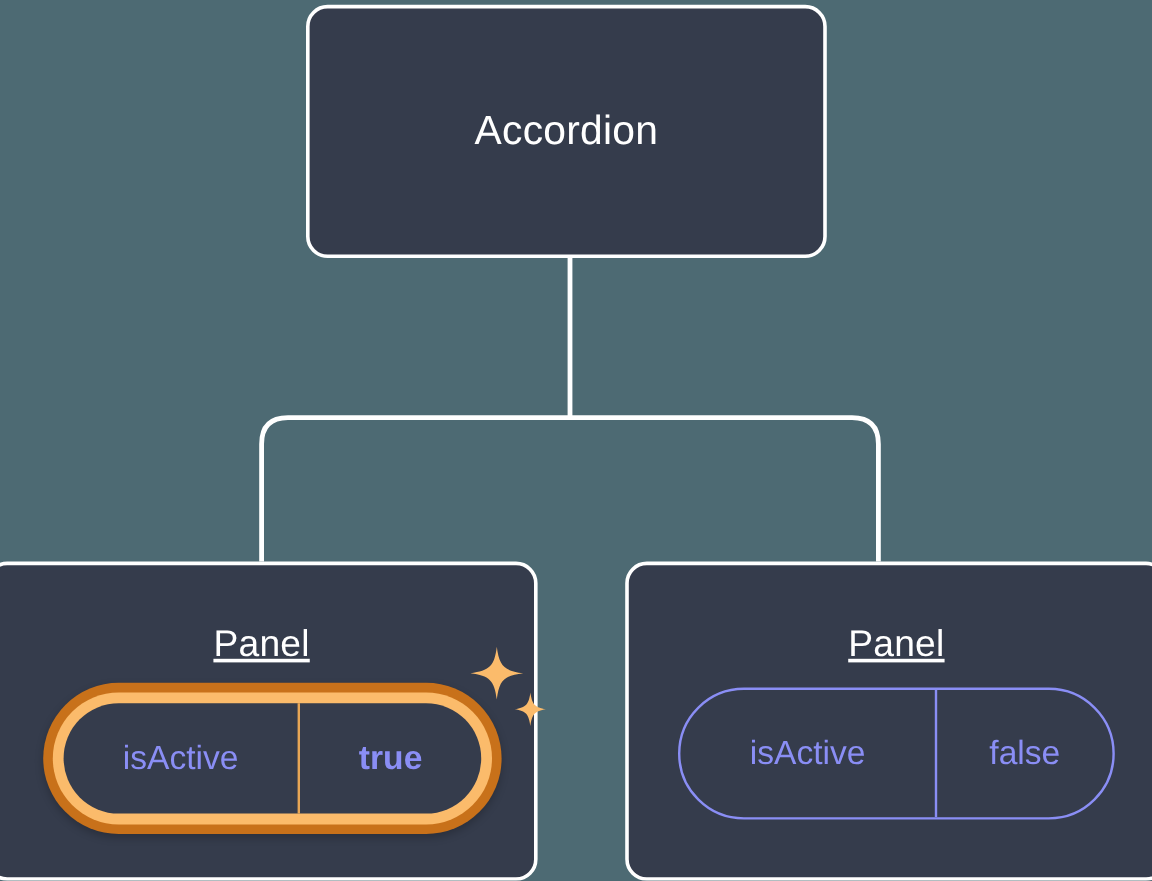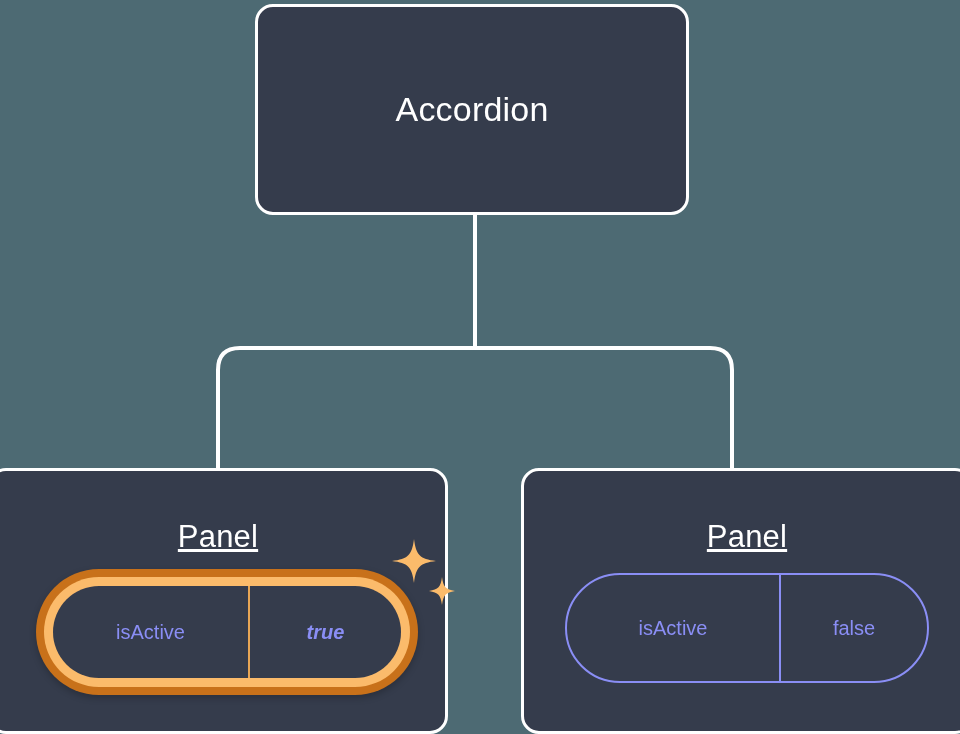--- a/index.html
+++ b/index.html
@@ -92,21 +92,21 @@
     border-radius: 999px;
     overflow: hidden;
   }
   .prop-key,
   .prop-value {
     display: flex;
     align-items: center;
     justify-content: center;
     white-space: nowrap;
     color: #8a8ef5;
-    font-size: 20px;
+    font-size: 28px;
     line-height: 1;
   }
 
   
   .pill-wrap-left {
     position: relative;
     margin-top: 14px;
     margin-left: 18px;
   }
   #pill-left {
@@ -133,21 +133,20 @@
     display: flex;
     align-items: stretch;
   }
   #pill-left .prop-key {
     flex: 0 0 195px;
   }
   #pill-left .prop-value {
     flex: 1 1 auto;
     font-weight: bold;
     border-left: 2px solid #e8a655;
-    font-style: italic;
   }
 
   
   .pill-wrap-right {
     margin-top: 18px;
   }
   #pill-right {
     width: 364px;
     height: 110px;
     border: 2px solid #8a8ef5;

